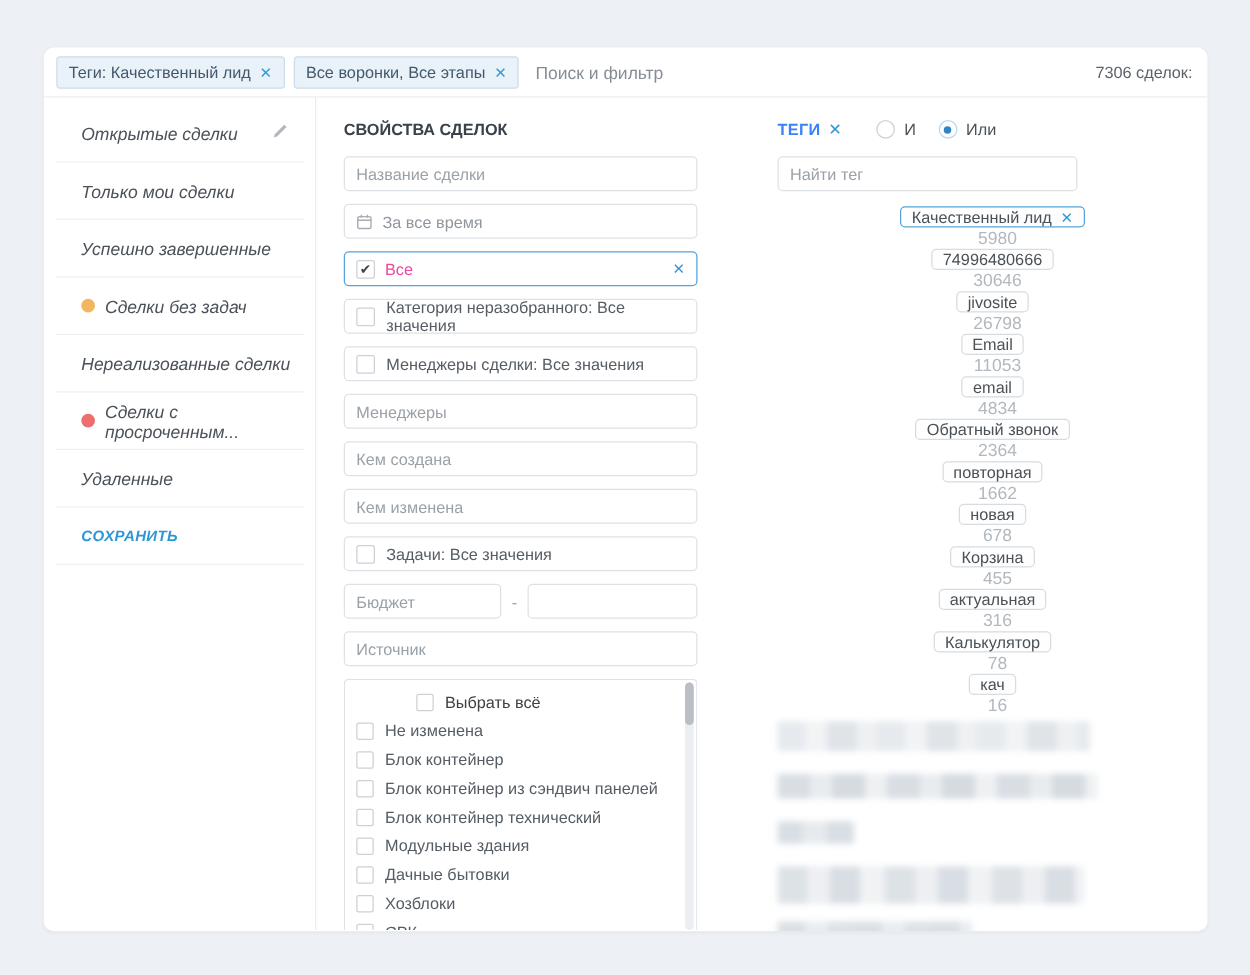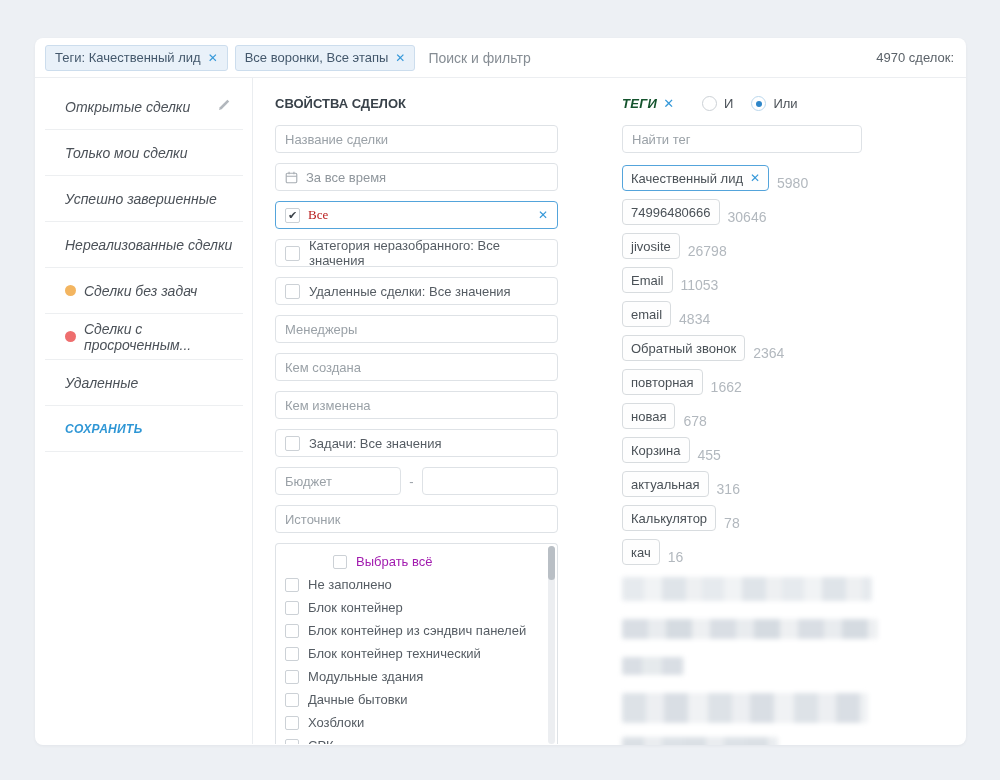--- a/index.html
+++ b/index.html
@@ -31,60 +31,60 @@
 
   .middle { width:327px; padding:12px 0 0 22px; flex-shrink:0; display:flex; flex-direction:column; }
   .col-title { font-size:13px; font-weight:bold; color:#39424a; margin:6px 0 14px; }
 
   .fld { width:283px; height:28px; border:1px solid #dee2e6; border-radius:4px; background:#fff;
          display:flex; align-items:center; padding:0 9px; font-size:13px; margin-bottom:10px; flex-shrink:0; }
   input.fld { color:#4b5158; outline:none; }
   input.fld::placeholder { color:#9aa1a7; opacity:1; }
   .fld .ph { color:#8f969c; }
   .fld.sel { border:1px solid #54a4db; }
-  .fld.sel .val { color:#b91c1c; margin-left:8px;font-family:Liberation Serif, serif; }
+  .fld.sel .val { color:#ec4899; margin-left:8px; }
   .fld .spacer { flex:1; }
   .checkbox { width:15px; height:15px; border:1px solid #ccd1d6; border-radius:2px; background:#fff;
               flex-shrink:0; display:flex; align-items:center; justify-content:center; }
   .checkbox.checked { color:#3c434a; font-size:11px; font-weight:bold; }
   .fld .cb-label { margin-left:9px; color:#555c63; }
   .cal-ic { margin-right:8px; display:flex; }
 
   .budget-row { display:flex; align-items:center; width:340px; margin-bottom:10px; flex-shrink:0; }
   .budget-row input { margin-bottom:0; }
   .budget-row .in1 { width:126px; }
   .budget-row .in2 { width:136px; }
   .dash { width:21px; text-align:center; color:#9aa1a7; font-size:13px; }
 
   .listbox { width:283px; flex:1; border:1px solid #dee2e6; border-radius:4px 4px 0 0; border-bottom:none;
              position:relative; overflow:hidden; padding:6px 0 0 9px; }
   .opt { display:flex; align-items:center; height:23px; font-size:13px; color:#555c63; cursor:pointer; }
   .opt .checkbox { width:14px; height:14px; }
   .opt .lbl { margin-left:9px; white-space:nowrap; }
-  .opt.dis { color:#a21caf;padding-left:48px; }
+  .opt.dis { color:#404040;padding-left:48px; }
   .scroll-track { position:absolute; top:2px; right:2px; width:7px; bottom:0; background:#eceef1; border-radius:4px; }
   .scroll-thumb { position:absolute; top:0; left:0; width:7px; height:34px; background:#b9bfc5; border-radius:4px; }
 
   .rightcol { padding:12px 0 0 42px; flex:1; }
   .tags-head { display:flex; align-items:center; margin:6px 0 14px; }
-  .tags-title { font-size:13px; font-weight:bold; color:#14532d; letter-spacing:.3px;font-style:italic; }
+  .tags-title { font-size:13px; font-weight:bold; color:#3b82f6; letter-spacing:.3px; }
   .tags-head .x { font-size:13px; margin-left:6px; margin-right:28px; cursor:pointer; }
   .radio-group { display:flex; align-items:center; font-size:13px; color:#4b5158; }
   .radio { width:15px; height:15px; border-radius:50%; border:1px solid #ccd1d6; background:#fff;
            margin-right:7px; position:relative; cursor:pointer; }
   .radio.on { border-color:#bad7ec; }
   .radio.on::after { content:""; position:absolute; left:3.5px; top:3.5px; width:6px; height:6px;
                      border-radius:50%; background:#2e86c9; }
   .radio-lbl { margin-right:18px; }
 
   .tag-search { width:240px; height:28px; border:1px solid #dee2e6; border-radius:4px; padding:0 9px;
                 font-size:13px; color:#4b5158; outline:none; margin-bottom:12px; }
   .tag-search::placeholder { color:#9aa1a7; opacity:1; }
 
-  .tagrow { display:flex; align-items:flex-end; margin-bottom:8px; height:26px; }
+  .tagrow { display:flex; align-items:center; margin-bottom:8px; height:26px;flex-direction:column; }
   .tagchip { display:inline-flex; align-items:center; height:26px; padding:0 8px; background:#fefefe;
              border:1px solid #d8dcdf; border-radius:4px; font-size:13px; color:#4a5157; cursor:pointer; }
   .tagchip.sel { border-color:#54a4db; }
   .tagcount { margin-left:8px; font-size:14px; color:#b2b8be; }
 
   .blur-block { border-radius:2px; filter:blur(2.5px); }
   .bb1 { width:250px; height:24px; margin-top:12px;
          background:repeating-linear-gradient(90deg,#e6eaee 0 22px,#f1f3f5 22px 40px,#dfe4e9 40px 64px,#eef0f2 64px 80px); }
   .bb2 { width:256px; height:20px; margin-top:18px;
          background:repeating-linear-gradient(90deg,#d9dee4 0 26px,#e9ecef 26px 44px,#d5dbe1 44px 70px,#eef0f2 70px 88px); }
@@ -103,46 +103,46 @@
   <div class="topbar">
     <span class="chip">
       <span>Теги: Качественный лид</span>
       <span class="x">✕</span>
     </span>
     <span class="chip">
       <span>Все воронки, Все этапы</span>
       <span class="x">✕</span>
     </span>
     <span class="topbar-title">Поиск и фильтр</span>
-    <span class="topbar-count">4970 сделок:</span>
+    <span class="topbar-count">7306 сделок:</span>
   </div>
 
   <div class="content">
 
     <div class="sidebar">
       <div class="side-item">
         <span class="lbl">Открытые сделки</span>
         <span class="edit-ic">
           <svg width="14" height="14" viewBox="0 0 16 16">
               <path d="M11.9 2l2.1 2.1-8.7 8.7-3 .9.9-3z" fill="#aab0b6"></path>
             </svg>
         </span>
       </div>
       <div class="side-item">
         <span class="lbl">Только мои сделки</span>
       </div>
       <div class="side-item">
         <span class="lbl">Успешно завершенные</span>
       </div>
       <div class="side-item">
-        <span class="lbl">Нереализованные сделки</span>
-      </div>
-      <div class="side-item">
         <span class="dot" style="background:#f3b560;"></span>
         <span class="lbl">Сделки без задач</span>
+      </div>
+      <div class="side-item">
+        <span class="lbl">Нереализованные сделки</span>
       </div>
       <div class="side-item">
         <span class="dot" style="background:#ee6e6e;"></span>
         <span class="lbl">Сделки с просроченным...</span>
       </div>
       <div class="side-item">
         <span class="lbl">Удаленные</span>
       </div>
       <div class="side-item save-item">
         <span class="lbl">СОХРАНИТЬ</span>
@@ -173,21 +173,21 @@
         <span class="x">✕</span>
       </div>
 
       <div class="fld">
         <span class="checkbox"></span>
         <span class="cb-label">Категория неразобранного: Все значения</span>
       </div>
 
       <div class="fld">
         <span class="checkbox"></span>
-        <span class="cb-label">Удаленные сделки: Все значения</span>
+        <span class="cb-label">Менеджеры сделки: Все значения</span>
       </div>
 
       <input class="fld" type="text" placeholder="Менеджеры" style="">
       <input class="fld" type="text" placeholder="Кем создана" style="">
       <input class="fld" type="text" placeholder="Кем изменена" style="">
 
       <div class="fld">
         <span class="checkbox"></span>
         <span class="cb-label">Задачи: Все значения</span>
       </div>
@@ -200,21 +200,21 @@
 
       <input class="fld" type="text" placeholder="Источник" style="">
 
       <div class="listbox">
         <div class="opt dis">
           <span class="checkbox"></span>
           <span class="lbl">Выбрать всё</span>
         </div>
         <div class="opt">
           <span class="checkbox"></span>
-          <span class="lbl">Не заполнено</span>
+          <span class="lbl">Не изменена</span>
         </div>
         <div class="opt">
           <span class="checkbox"></span>
           <span class="lbl">Блок контейнер</span>
         </div>
         <div class="opt">
           <span class="checkbox"></span>
           <span class="lbl">Блок контейнер из сэндвич панелей</span>
         </div>
         <div class="opt">

